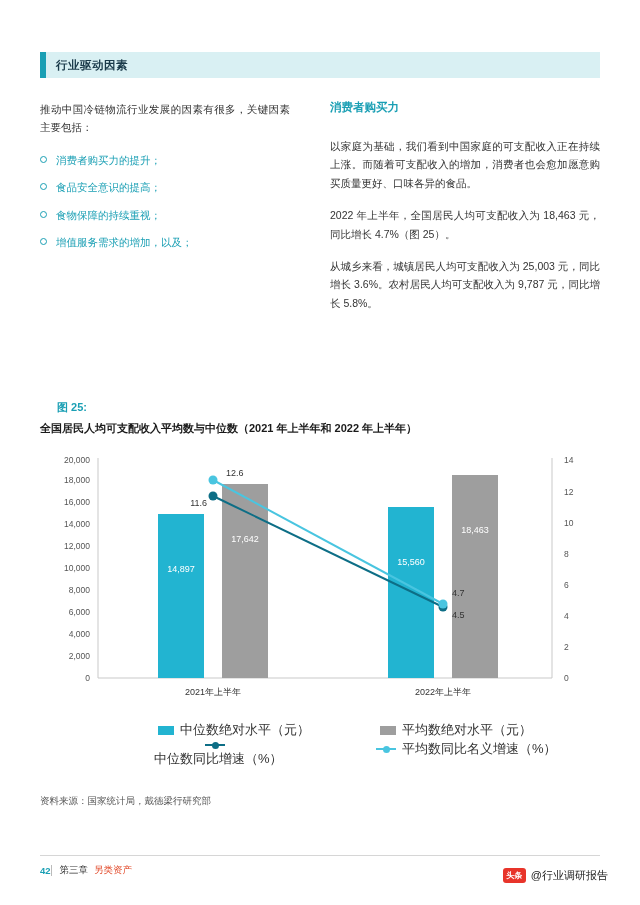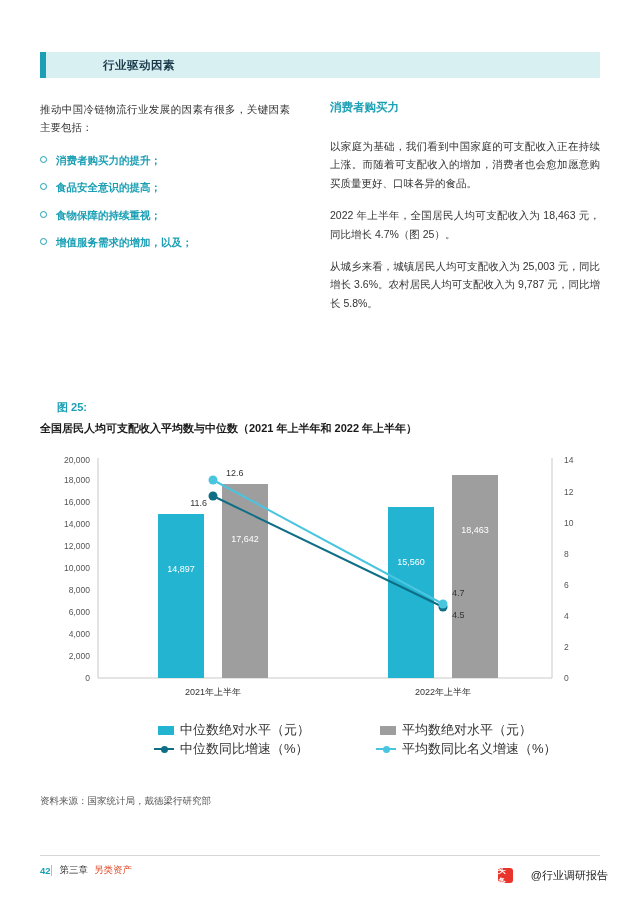--- a/index.html
+++ b/index.html
@@ -17,21 +17,20 @@
   
   .section-header {
     position: absolute;
     left: 40px;
     top: 52px;
     width: 560px;
     height: 26px;
     background: #d9f0f3;
     display: flex;
     align-items: center;
-    gap: 47px;
   }
   .section-header .bar {
     width: 6px;
     height: 26px;
     background: #1a9fb4;
     margin-right: 10px;
   }
   .section-header .title {
     font-size: 11.5px;
     font-weight: bold;
@@ -62,21 +61,20 @@
   .sub-head {
     font-size: 11.5px;
     font-weight: bold;
     color: #1a9fb4;
     margin: 0 0 22px 0;
   }
   .bullets {
     list-style: none;
     margin: 12px 0 0 0;
     padding: 0;
-    font-weight: bold;
   }
   .bullets li {
     position: relative;
     padding-left: 16px;
     font-size: 10.5px;
     line-height: 1.75;
     color: #1a9fb4;
     margin-bottom: 9px;
   }
   .bullets li .dot {
@@ -200,29 +198,29 @@
   .watermark {
     position: absolute;
     right: 32px;
     top: 868px;
     display: flex;
     align-items: center;
     font-size: 11px;
     color: #222;
   }
   .wm-badge {
-    width: 15px; height: 15px;
+    width: 23px; height: 15px;
     border-radius: 3px;
     background: #e8342a;
     color: #fff;
     font-size: 8px;
     display: flex;
     align-items: center;
     justify-content: center;
-    margin-right: 18px;
+    margin-right: 5px;
     font-weight: bold;
   }
   .tick-label { font-size: 8.5px; fill: #555; font-family: "Liberation Sans", sans-serif; }
   .axis-cat  { font-size: 9px; fill: #333; font-family: "Liberation Sans", sans-serif; }
   .bar-label { font-size: 9px; fill: #ffffff; font-family: "Liberation Sans", sans-serif; }
   .pt-label  { font-size: 9px; fill: #333; font-family: "Liberation Sans", sans-serif; }
 </style>
 </head>
 <body>
 
@@ -329,21 +327,21 @@
 
   <div class="legend">
     <div class="legend-item" style="left:118px; top:0;">
       <span class="legend-key" style="background:#22b4d1;"></span>
       <span>中位数绝对水平（元）</span>
     </div>
     <div class="legend-item" style="left:340px; top:0;">
       <span class="legend-key" style="background:#9e9e9e;"></span>
       <span>平均数绝对水平（元）</span>
     </div>
-    <div class="legend-item" style="left:114px; top:19px;">
+    <div class="legend-item" style="left:114px; top:19px;flex-direction:column;">
       <span class="legend-line ll-dark"></span>
       <span>中位数同比增速（%）</span>
     </div>
     <div class="legend-item" style="left:336px; top:19px;">
       <span class="legend-line ll-light"></span>
       <span>平均数同比名义增速（%）</span>
     </div>
   </div>
 </div>
 

